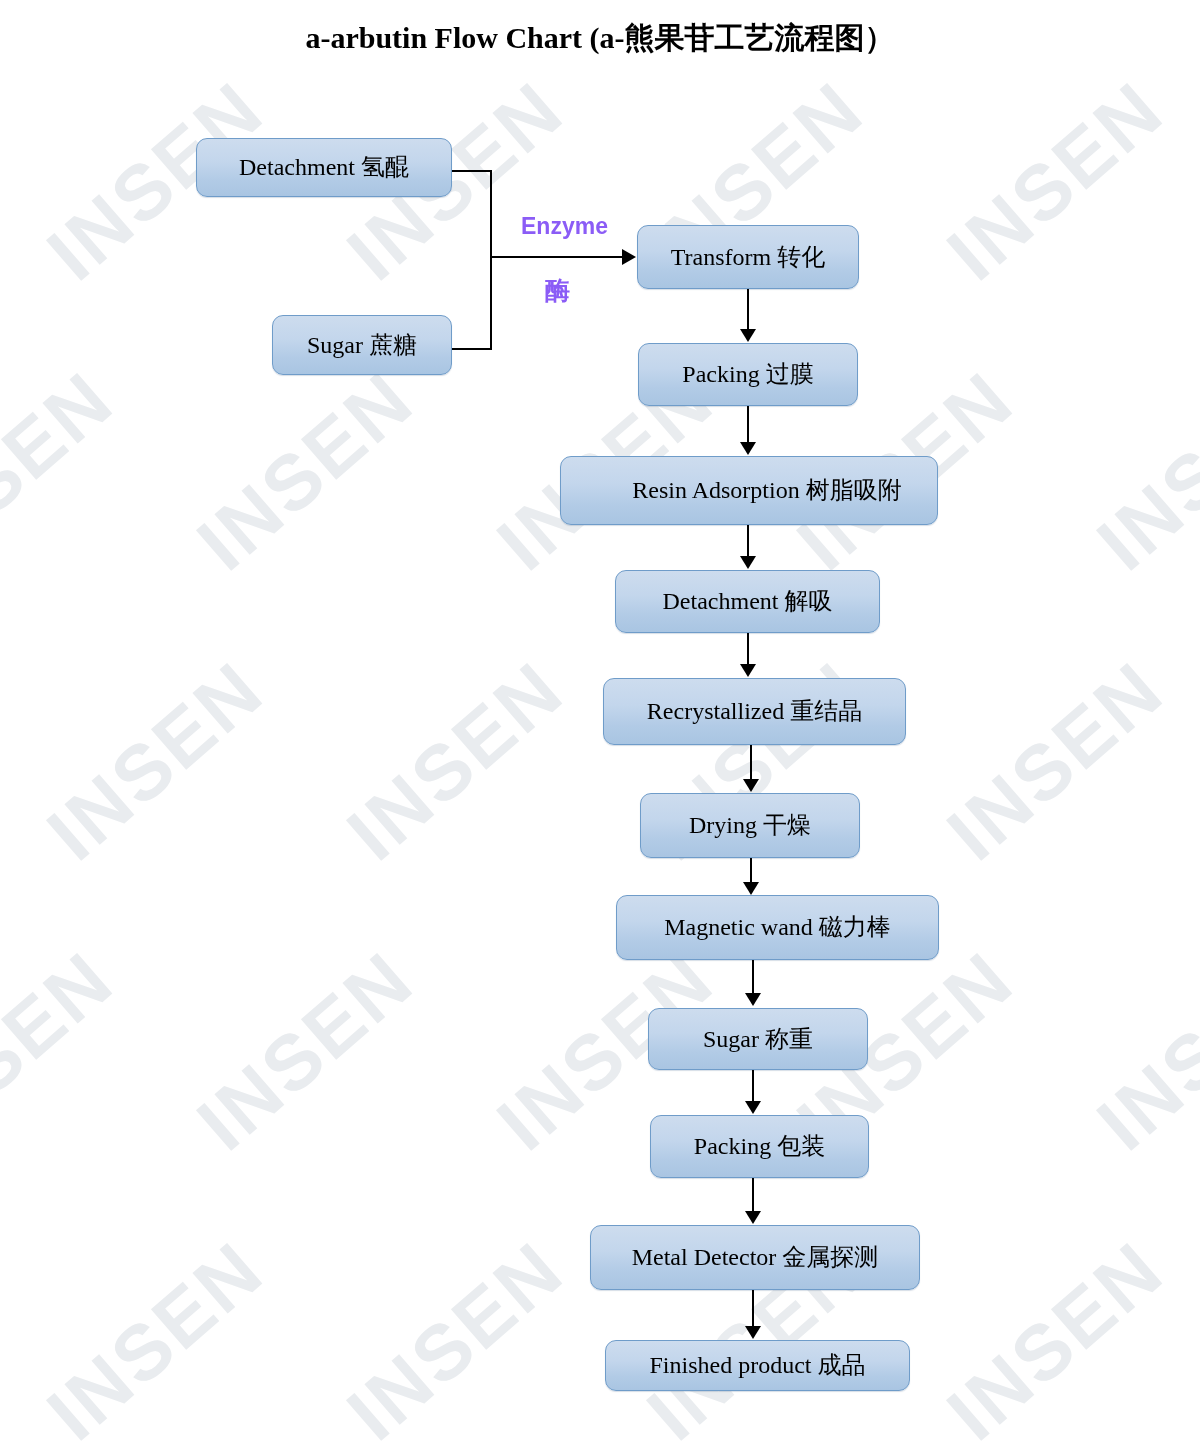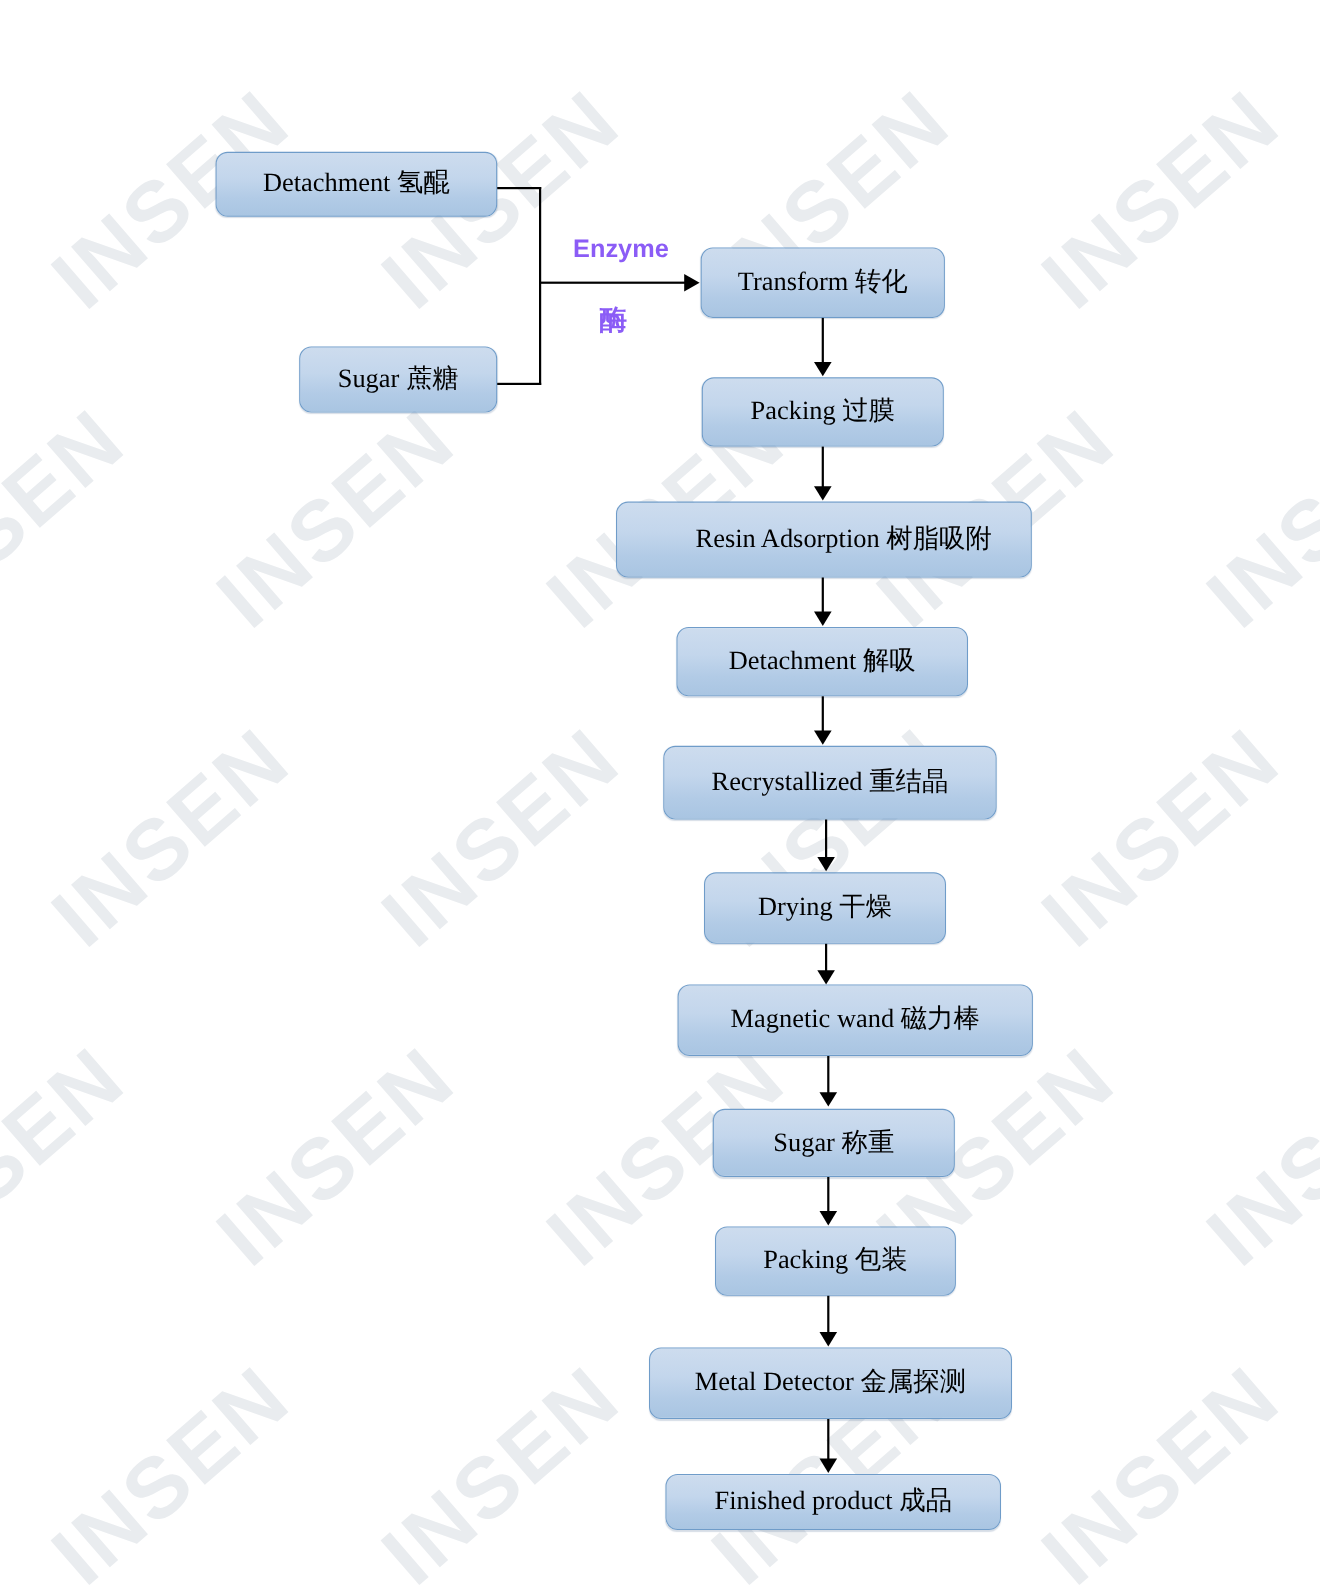--- a/index.html
+++ b/index.html
@@ -153,20 +153,21 @@
       <div class="wm" style="left: 780px; top: 1100px; color: rgb(233, 236, 239); transform: rotate(-41deg);">INSEN</div>
       <div class="wm" style="left: 1080px; top: 1100px; color: rgb(233, 236, 239); transform: rotate(-41deg);">INSEN</div>
       <div class="wm" style="left: 30px; top: 1390px; color: rgb(233, 236, 239); transform: rotate(-41deg);">INSEN</div>
       <div class="wm" style="left: 330px; top: 1390px; color: rgb(233, 236, 239); transform: rotate(-41deg);">INSEN</div>
       <div class="wm" style="left: 630px; top: 1390px; color: rgb(233, 236, 239); transform: rotate(-41deg);">INSEN</div>
       <div class="wm" style="left: 930px; top: 1390px; color: rgb(233, 236, 239); transform: rotate(-41deg);">INSEN</div>
     </div>
 
   <div id="content-layer">
 
+    <div id="chart-title">a-arbutin Flow Chart (a-熊果苷工艺流程图）</div>
 
     <div id="nodes">
         <div class="node" style="left: 196px; top: 138px; width: 256px; height: 59px;">Detachment  氢醌</div>
         <div class="node" style="left: 272px; top: 315px; width: 180px; height: 60px;">Sugar 蔗糖</div>
         <div class="node" style="left: 637px; top: 225px; width: 222px; height: 64px;">Transform 转化</div>
         <div class="node" style="left: 638px; top: 343px; width: 220px; height: 63px;">Packing 过膜</div>
         <div class="node" style="left: 560px; top: 456px; width: 378px; height: 69px; padding-left: 36px;">Resin Adsorption  树脂吸附</div>
         <div class="node" style="left: 615px; top: 570px; width: 265px; height: 63px;">Detachment    解吸</div>
         <div class="node" style="left: 603px; top: 678px; width: 303px; height: 67px;">Recrystallized  重结晶</div>
         <div class="node" style="left: 640px; top: 793px; width: 220px; height: 65px;">Drying  干燥</div>

